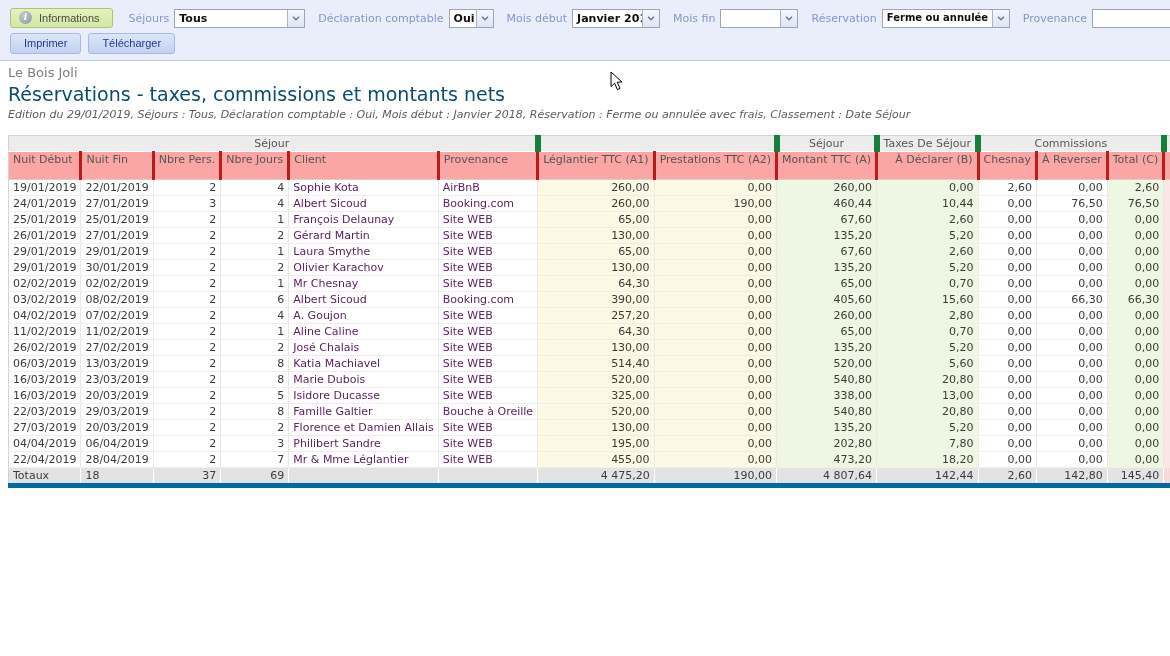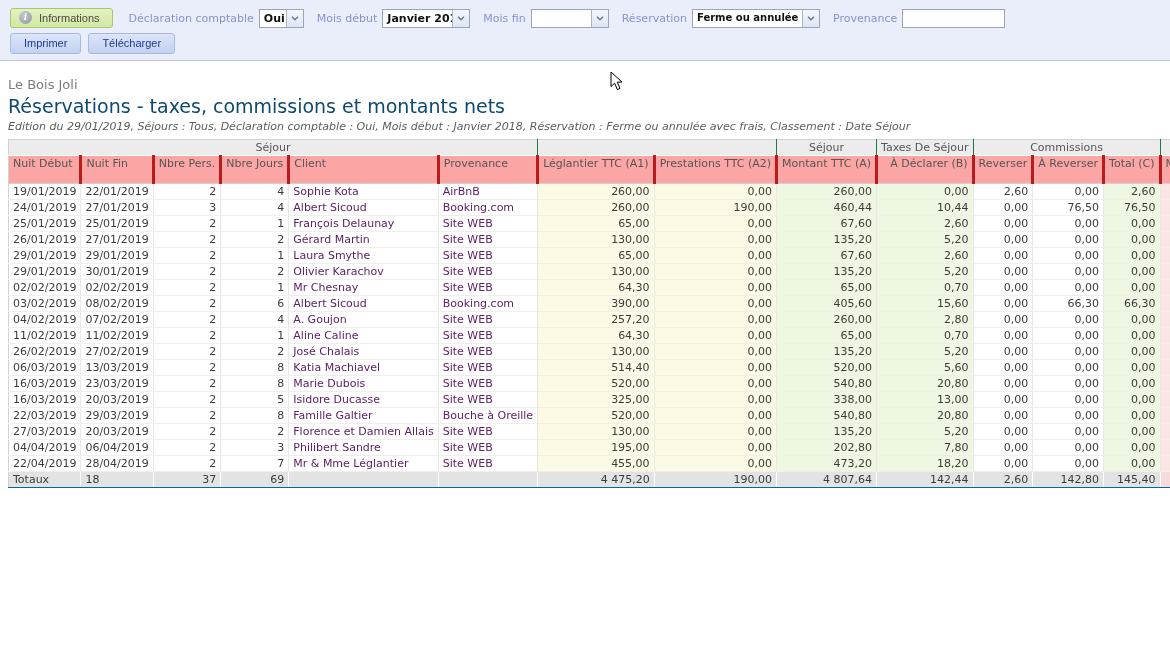--- a/index.html
+++ b/index.html
@@ -21,56 +21,67 @@
   .filter { display:flex; align-items:center; margin-right:13px; }
   .filter-label { font-size:11px; color:#8595cc; margin-right:5px; white-space:nowrap; }
   .select { display:inline-flex; align-items:stretch; height:19px; background:#fff; border:1px solid #9aa5b5; cursor:pointer; }
   .select-value { flex:1; font-size:11px; font-weight:bold; color:#111; padding:2px 4px 0 4px; white-space:nowrap; overflow:hidden; }
   .select-arrow { width:17px; display:flex; align-items:center; justify-content:center;
     background:linear-gradient(#f4f7fd,#dde5f5); border-left:1px solid #aab4c6; }
   .btn-blue { background:linear-gradient(#dce5f8,#c3d1f1); border:1px solid #a8b9e6; border-radius:3px;
     padding:3px 13px 4px 13px; font-size:11px; color:#1f3a93; cursor:pointer; }
 
   
-  .content { padding:16px 0 0 8px; }
+  .content { padding:4px 0 0 8px; }
   .company { font-size:13px; color:#7e7e7e; margin-bottom:3px; }
   .page-title { font-size:19px; color:#0c4a6e; margin-bottom:3px; }
-  .edition { font-size:11px; font-style:italic; color:#5c5c5c; margin-bottom:6px; }
+  .edition { font-size:11px; font-style:italic; color:#5c5c5c; margin-bottom:14px; }
 
   
   table.report { border-collapse:collapse; font-size:11px; color:#3b3b3b; table-layout:fixed; }
   table.report th, table.report td { padding:1px 4px; line-height:13px; overflow:hidden; white-space:nowrap; }
-  th.grp { background:#ececec; border-right:1px solid #15803d; border-bottom:1px solid #fff; font-weight:normal;
+  th.grp { background:#ececec; border-right:6px solid #15803d; border-bottom:1px solid #fff; font-weight:normal;
     color:#565656; text-align:center; height:16px; }
   th.col { background:#fca5a5; border-right:3px solid #b91c1c; border-bottom:1px solid #d2d2d2; font-weight:normal;
     color:#565656; vertical-align:top; white-space:pre-line; line-height:13px; height:28px; }
   table.report { border:1px solid #d2d2d2; }
   td { border-right:1px solid #e8e8e6; border-bottom:1px solid #f0efe9; height:15px; }
   .al { text-align:left; } .ar { text-align:right; }
   .bg-cream { background:#fcf9e4; } .bg-green { background:#eef7e2; } .bg-pink { background:#fbe5e5; } .bg-white { background:#fff; }
   .txt-purple { color:#5e2263; }
   tr.totals td { background:#e3e3e3; border-right:1px solid #fff; border-top:1px solid #b7b7b7;
-    border-bottom:1px solid #0369a1; height:16px; }
+    border-bottom:5px solid #0369a1; height:16px; }
   tr.totals td.bg-pink { background:#f8dada; }
 
   
   .cursor { position:absolute; left:610px; top:71px; pointer-events:none; }
 </style>
 </head>
 <body>
 
 <div class="screen">
 
   <div class="toolbar">
     <div class="tb-row tb-row1">
       <button class="btn-info">
         <span class="info-icon">i</span>
         <span>Informations</span>
       </button>
 
+      <div class="filter">
+        <span class="filter-label">Séjours</span>
+        <div class="select" style="width:131px">
+          <span class="select-value">Tous</span>
+          <span class="select-arrow">
+            <svg width="8" height="5" viewBox="0 0 8 5">
+                <polyline points="1,0.8 4,3.8 7,0.8" stroke="#6c7686" stroke-width="1.4" fill="none"></polyline>
+              </svg>
+          </span>
+        </div>
+      </div>
 
       <div class="filter">
         <span class="filter-label">Déclaration comptable</span>
         <div class="select" style="width:45px">
           <span class="select-value">Oui</span>
           <span class="select-arrow">
             <svg width="8" height="5" viewBox="0 0 8 5">
                 <polyline points="1,0.8 4,3.8 7,0.8" stroke="#6c7686" stroke-width="1.4" fill="none"></polyline>
               </svg>
           </span>
@@ -154,21 +165,21 @@
             <th class="col al" style="width: 129px; margin-left: 16px;">Client</th>
             <th class="col al" style="width: 84px;">Provenance</th>
             <th class="col ar" style="width: 91px;">Léglantier TTC
 (A1)</th>
             <th class="col ar" style="width: 80px;">Prestations TTC
 (A2)</th>
             <th class="col ar" style="width: 71px;">Montant TTC
 (A)</th>
             <th class="col ar" style="width: 81px;">À Déclarer
 (B)</th>
-            <th class="col ar" style="width: 54px;">Reverser</th>
+            <th class="col ar" style="width: 54px;">Chesnay</th>
             <th class="col ar" style="width: 56px;">À Reverser</th>
             <th class="col ar" style="width: 41px;">Total
 (C)</th>
             <th class="col ar" style="width: 71px;">Montants Nets
 (A-b-c)</th>
           </tr>
       </thead>
       <tbody id="table-body">
           <tr>
             <td class="al bg-white">19/01/2019</td>

